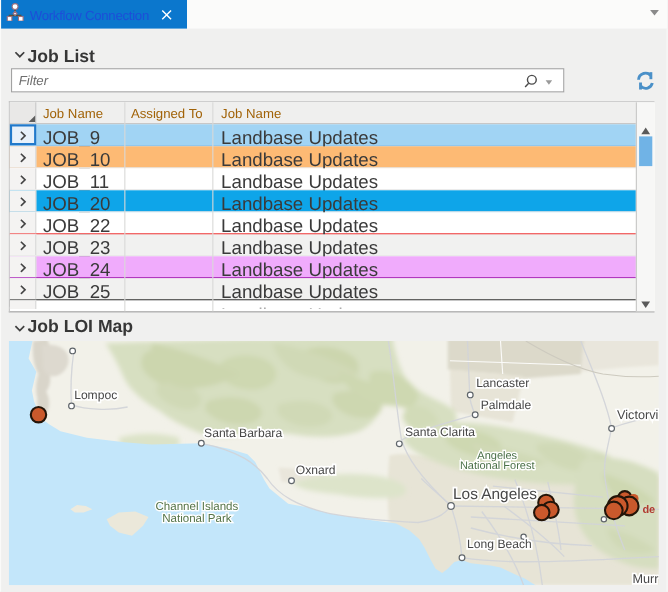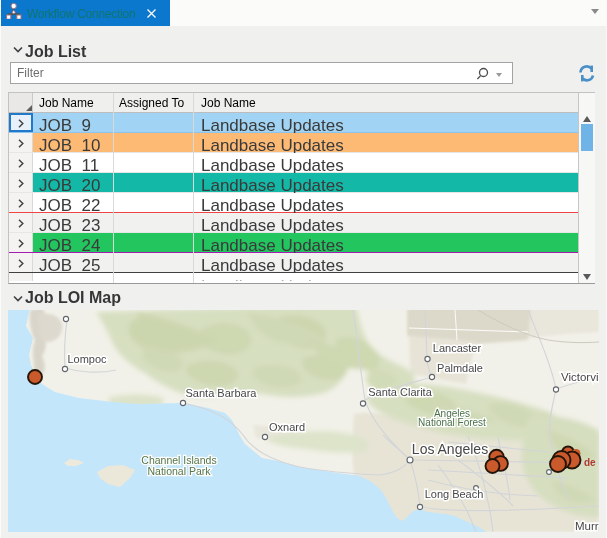--- a/index.html
+++ b/index.html
@@ -1,26 +1,26 @@
 <!DOCTYPE html>
 <html><head>
 <meta charset="utf-8">
 <style>
   html,body{margin:0;padding:0;}
   body{width:607px;height:538px;background:#f0f0ef;font-family:"Liberation Sans",sans-serif;overflow:hidden;position:relative;}
   .abs{position:absolute;}
   #tabstrip{left:0;top:0;width:607px;height:26px;background:#fbfbfa;}
   #tab{left:1px;top:0;width:169px;height:26px;background:#0b77cd;}
-  #tabtitle{left:27px;top:6.5px;font-size:12px;color:#0f766e;letter-spacing:-0.25px;}
+  #tabtitle{left:27px;top:6.5px;font-size:12px;color:#1d4ed8;letter-spacing:-0.25px;}
   #stripcaret{left:591px;top:9px;width:0;height:0;border-left:4px solid transparent;border-right:4px solid transparent;border-top:5px solid #8a8a8a;}
   .sech{font-size:16px;font-weight:bold;color:#363636;}
   #filterbox{left:10px;top:62px;width:501px;height:20px;background:#fff;border:1px solid #a3a3a3;}
-  #filtertxt{left:17px;top:66px;font-size:12px;color:#6e6e6e;}
+  #filtertxt{left:17px;top:66px;font-size:12px;font-style:italic;color:#6e6e6e;}
   #tbl{left:8px;top:92px;width:586px;height:190px;background:#fff;border-top:1px solid #c2c2c2;border-left:1px solid #c2c2c2;border-bottom:1px solid #9a9a9a;}
-  .hcell{top:3px;font-size:12px;color:#000000;}
+  .hcell{top:3px;font-size:12px;color:#a16207;}
   .vline{top:0;width:1px;background:#d9d9d8;z-index:6;}
   .row{left:0;width:570px;height:20px;}
   .gut{left:0;top:0;width:23px;height:19px;background:#f4f3f2;border-right:1px solid #d8d8d8;}
   .cell{top:3px;font-size:17px;color:#3a3a3a;white-space:nowrap;}
   #sbar{left:569px;top:0;width:16px;height:190px;background:#f7f7f6;border-left:1px solid #c6c6c6;}
   .sarrow{left:3.5px;width:0;height:0;border-left:4.5px solid transparent;border-right:4.5px solid transparent;}
   #sthumb{left:2px;top:31px;width:12px;height:27px;background:#70b3e6;}
   #map{left:8px;top:310px;width:591px;height:222px;overflow:hidden;}
   .mlbl{font-size:11px;fill:#474747;paint-order:stroke;stroke:#ffffff;stroke-width:3px;text-anchor:middle;font-family:"Liberation Sans",sans-serif;}
   .mgrn{font-size:10px;fill:#567549;paint-order:stroke;stroke:#ffffff;stroke-width:2.5px;text-anchor:middle;font-family:"Liberation Sans",sans-serif;}
@@ -90,21 +90,21 @@
       <div class="abs cell" style="left:192px">Landbase Updates</div>
       </div>
       <div class="abs row" style="top:60px;background:#ffffff;border-bottom:1px solid #e6e6e6;height:19px;">
       <div class="abs gut" style="height:19px"></div>
       <svg class="abs" style="left:9px;top:5.5px" width="6" height="9" viewBox="0 0 6 9">
           <path d="M1,0.8 L4.8,4.5 L1,8.2" stroke="#454545" stroke-width="1.5" fill="none"></path>
         </svg>
       <div class="abs cell" style="left:30px">JOB_11</div>
       <div class="abs cell" style="left:192px">Landbase Updates</div>
       </div>
-      <div class="abs row" style="top:80px;background:#14b8a6;border-bottom:1px solid #e6e6e6;height:19px;">
+      <div class="abs row" style="top:80px;background:#0ea5e9;border-bottom:1px solid #e6e6e6;height:19px;">
       <div class="abs gut" style="height:19px"></div>
       <svg class="abs" style="left:9px;top:5.5px" width="6" height="9" viewBox="0 0 6 9">
           <path d="M1,0.8 L4.8,4.5 L1,8.2" stroke="#454545" stroke-width="1.5" fill="none"></path>
         </svg>
       <div class="abs cell" style="left:30px">JOB_20</div>
       <div class="abs cell" style="left:192px">Landbase Updates</div>
       </div>
       <div class="abs row" style="top:100px;background:#ffffff;border-bottom:2px solid #ef4444;height:19px;">
       <div class="abs gut" style="height:19px"></div>
       <svg class="abs" style="left:9px;top:5.5px" width="6" height="9" viewBox="0 0 6 9">
@@ -114,21 +114,21 @@
       <div class="abs cell" style="left:192px">Landbase Updates</div>
       </div>
       <div class="abs row" style="top:120px;background:#f1f1f0;border-bottom:1px solid #e6e6e6;height:19px;">
       <div class="abs gut" style="height:19px"></div>
       <svg class="abs" style="left:9px;top:5.5px" width="6" height="9" viewBox="0 0 6 9">
           <path d="M1,0.8 L4.8,4.5 L1,8.2" stroke="#454545" stroke-width="1.5" fill="none"></path>
         </svg>
       <div class="abs cell" style="left:30px">JOB_23</div>
       <div class="abs cell" style="left:192px">Landbase Updates</div>
       </div>
-      <div class="abs row" style="top:140px;background:#22c55e;border-bottom:1px solid #a21caf;height:19px;">
+      <div class="abs row" style="top:140px;background:#f0abfc;border-bottom:1px solid #a21caf;height:19px;">
       <div class="abs gut" style="height:19px"></div>
       <svg class="abs" style="left:9px;top:5.5px" width="6" height="9" viewBox="0 0 6 9">
           <path d="M1,0.8 L4.8,4.5 L1,8.2" stroke="#454545" stroke-width="1.5" fill="none"></path>
         </svg>
       <div class="abs cell" style="left:30px">JOB_24</div>
       <div class="abs cell" style="left:192px">Landbase Updates</div>
       </div>
       <div class="abs row" style="top:160px;background:#f1f1f0;border-bottom:7px solid #404040;height:19px;">
       <div class="abs gut" style="height:19px"></div>
       <svg class="abs" style="left:9px;top:5.5px" width="6" height="9" viewBox="0 0 6 9">

